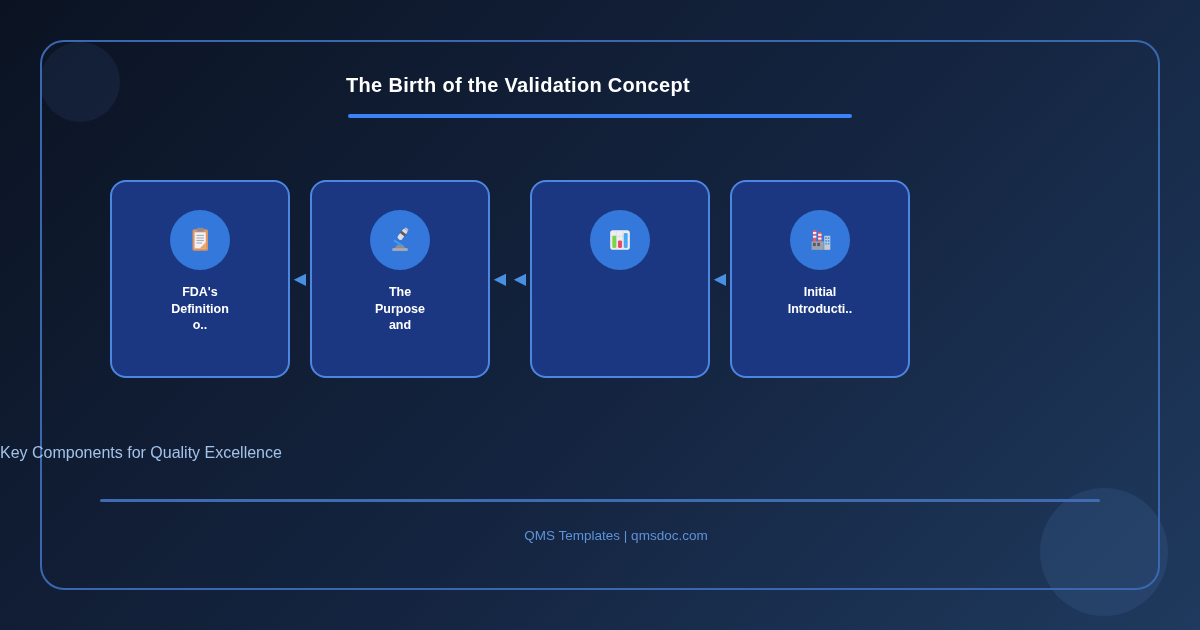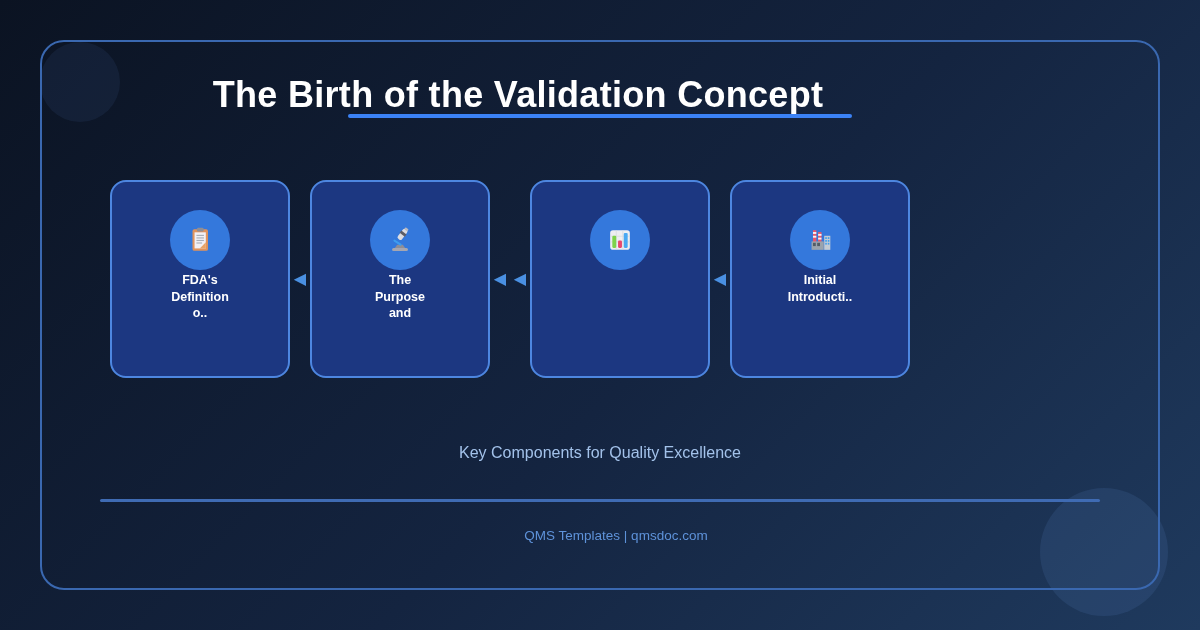--- a/index.html
+++ b/index.html
@@ -11,21 +11,21 @@
   }
   .deco-circle { position:absolute; border-radius:50%; }
   .deco-tl { left:40px; top:42px; width:80px; height:80px; background:rgba(88,130,200,0.10); }
   .deco-br { left:1040px; top:488px; width:128px; height:128px; background:rgba(100,150,220,0.13); }
   .frame {
     position:absolute; left:40px; top:40px; width:1120px; height:550px;
     border:2px solid var(--frame-border,#3a68b0); border-radius:24px;
   }
   .title {
     position:absolute; top:74px; left:0; width:1036px; text-align:center;
-    color:#ffffff; font-size:36px; font-weight:bold; letter-spacing:0.3px;
+    color:#ffffff; font-size:20px; font-weight:bold; letter-spacing:0.3px;
   }
   .title-underline {
     position:absolute; top:114px; left:348px; width:504px; height:4px;
     background:var(--accent-underline,#3b82f6); border-radius:2px;
   }
   .cards-row { position:absolute; top:180px; left:110px; display:flex; }
   .card {
     width:180px; height:198px; border-radius:16px;
     background:var(--card-background,#1c3781);
     border:2px solid var(--card-border,#4d86e0);
@@ -33,25 +33,25 @@
   }
   .arrow-slot { width:20px; height:198px; display:flex; align-items:center; justify-content:center; }
   .arrow-glyph { color:var(--arrow,#4a90e2); font-size:16px; line-height:1; }
   .icon-circle {
     margin-top:28px; width:60px; height:60px; border-radius:50%;
     background:var(--icon-circle,#3478dc);
     display:flex; align-items:center; justify-content:center;
   }
   .icon-circle svg { width:30px; height:30px; display:block; }
   .card-label {
-    margin-top:2px; color:#ffffff; font-weight:bold; font-size:12.5px;
+    margin-top:14px; color:#ffffff; font-weight:bold; font-size:12.5px;
     line-height:16.5px; text-align:center; white-space:pre-line;
   }
   .subtitle {
-    position:absolute; top:444px; left:0; width:1200px; text-align:center;
+    position:absolute; top:444px; left:0; width:1200px; 
     color:var(--subtitle-text,#a3c2ea); font-size:16px;
   }
   .divider {
     position:absolute; top:499px; left:100px; width:1000px; height:3px;
     border-radius:2px; background:var(--divider,#3f6bb3);
   }
   .footer {
     position:absolute; top:528px; left:0; width:1200px; text-align:center;
     color:var(--footer-text,#5e92d9); font-size:13.5px;margin-left:16px;
   }

